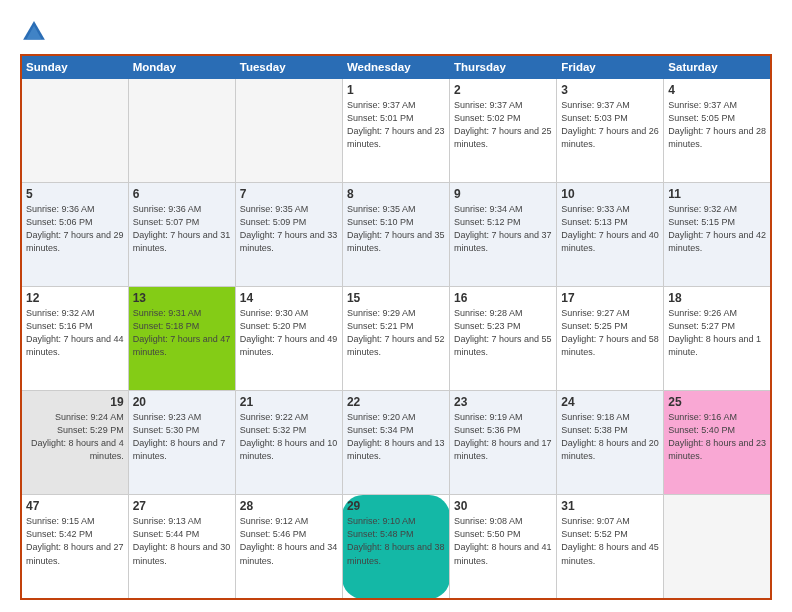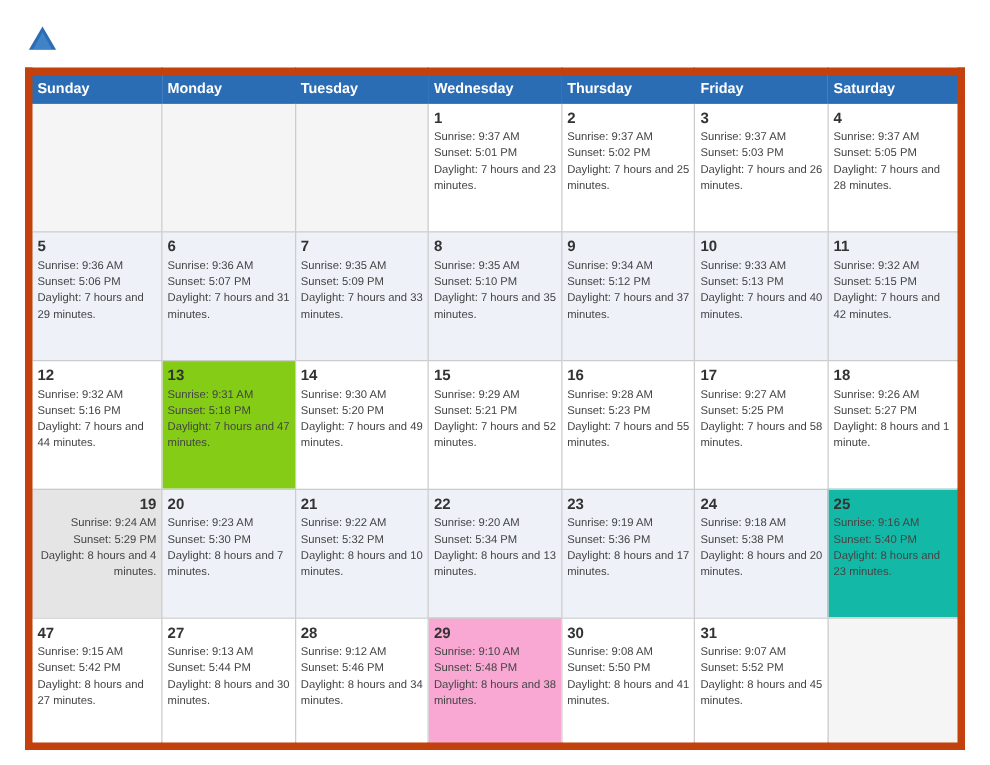--- a/index.html
+++ b/index.html
@@ -56,21 +56,21 @@
       color: #333;
       line-height: 1.1;
     }
     .location {
       font-size: 14px;
       color: #555;
       margin-top: 2px;
     }
     .calendar {
       flex: 1;
-      border: 6px solid #c2410c;
+      border: 2px solid #c2410c;
       border-collapse: collapse;
       width: 100%;
       table-layout: fixed;
     }
     .calendar th {
       background: #2a6db5;
       color: #fff;
       font-size: 11.5px;
       font-weight: bold;
       padding: 5px 4px;
@@ -241,39 +241,39 @@
             <div class="day-info">Sunrise: 9:20 AM<br>Sunset: 5:34 PM<br>Daylight: 8 hours and 13 minutes.</div>
           </td>
           <td style="background: rgb(238, 242, 248); margin-top: 28px;">
             <span class="day-num">23</span>
             <div class="day-info">Sunrise: 9:19 AM<br>Sunset: 5:36 PM<br>Daylight: 8 hours and 17 minutes.</div>
           </td>
           <td style="background: rgb(238, 242, 248);">
             <span class="day-num">24</span>
             <div class="day-info">Sunrise: 9:18 AM<br>Sunset: 5:38 PM<br>Daylight: 8 hours and 20 minutes.</div>
           </td>
-          <td style="background: #14b8a6;">
+          <td style="background: #f9a8d4;">
             <span class="day-num">25</span>
             <div class="day-info">Sunrise: 9:16 AM<br>Sunset: 5:40 PM<br>Daylight: 8 hours and 23 minutes.</div>
           </td>
         </tr>
         <tr>
           <td style="background: rgb(255, 255, 255);">
             <span class="day-num">47</span>
             <div class="day-info">Sunrise: 9:15 AM<br>Sunset: 5:42 PM<br>Daylight: 8 hours and 27 minutes.</div>
           </td>
           <td style="background: rgb(255, 255, 255);">
             <span class="day-num">27</span>
             <div class="day-info">Sunrise: 9:13 AM<br>Sunset: 5:44 PM<br>Daylight: 8 hours and 30 minutes.</div>
           </td>
           <td style="background: rgb(255, 255, 255);">
             <span class="day-num">28</span>
             <div class="day-info">Sunrise: 9:12 AM<br>Sunset: 5:46 PM<br>Daylight: 8 hours and 34 minutes.</div>
           </td>
-          <td style="background: #f9a8d4;">
+          <td style="background: #14b8a6; border-radius: 21px;">
             <span class="day-num">29</span>
             <div class="day-info">Sunrise: 9:10 AM<br>Sunset: 5:48 PM<br>Daylight: 8 hours and 38 minutes.</div>
           </td>
           <td style="background: rgb(255, 255, 255);">
             <span class="day-num">30</span>
             <div class="day-info">Sunrise: 9:08 AM<br>Sunset: 5:50 PM<br>Daylight: 8 hours and 41 minutes.</div>
           </td>
           <td style="background: rgb(255, 255, 255);">
             <span class="day-num">31</span>
             <div class="day-info">Sunrise: 9:07 AM<br>Sunset: 5:52 PM<br>Daylight: 8 hours and 45 minutes.</div>

